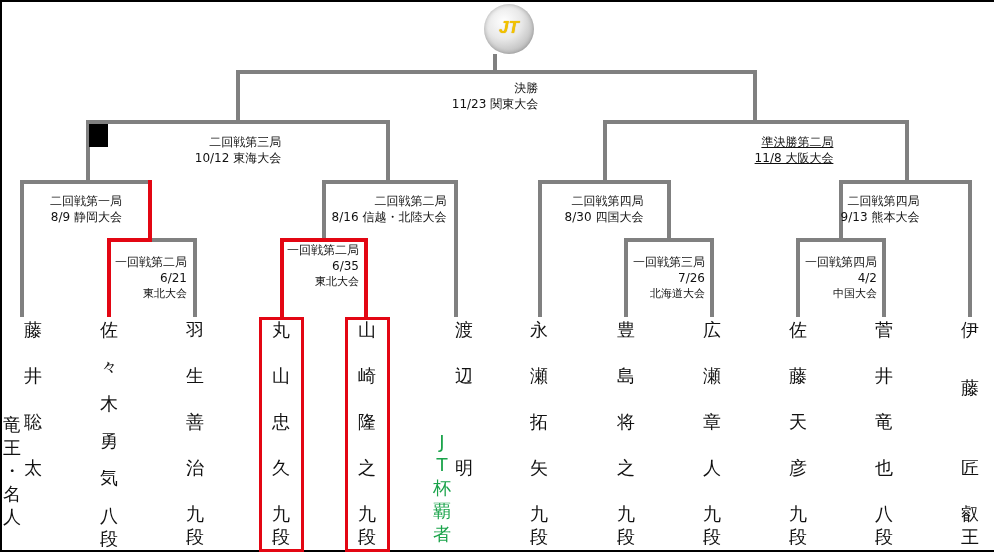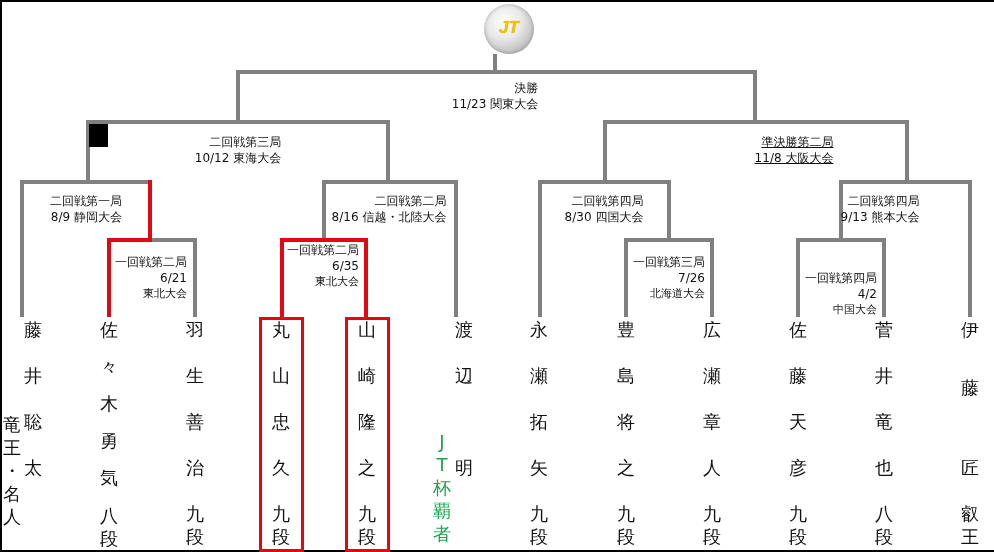--- a/index.html
+++ b/index.html
@@ -122,21 +122,21 @@
 <div class="line v" style="left:839px;top:180px;height:62px;"></div>
 <div class="line v" style="left:968px;top:180px;height:137px;"></div>
 <div class="label" style="left:880px;top:193px;">
   <div>二回戦第四局</div>
   <div>9/13 熊本大会</div>
 </div>
 
 <div class="line h" style="left:796px;top:238px;width:90px;"></div>
 <div class="line v" style="left:796px;top:238px;height:79px;"></div>
 <div class="line v" style="left:882px;top:238px;height:79px;"></div>
-<div class="label" style="left:841px;top:270px;">
+<div class="label" style="left:841px;top:254px;">
   <div>一回戦第四局</div>
   <div>4/2</div>
   <div class="small">中国大会</div>
 </div>
 
 <div class="box" style="left:259px;"></div>
 <div class="box" style="left:345px;"></div>
 
 <div class="player" style="left:33px;">
   <span class="ch">藤</span>

